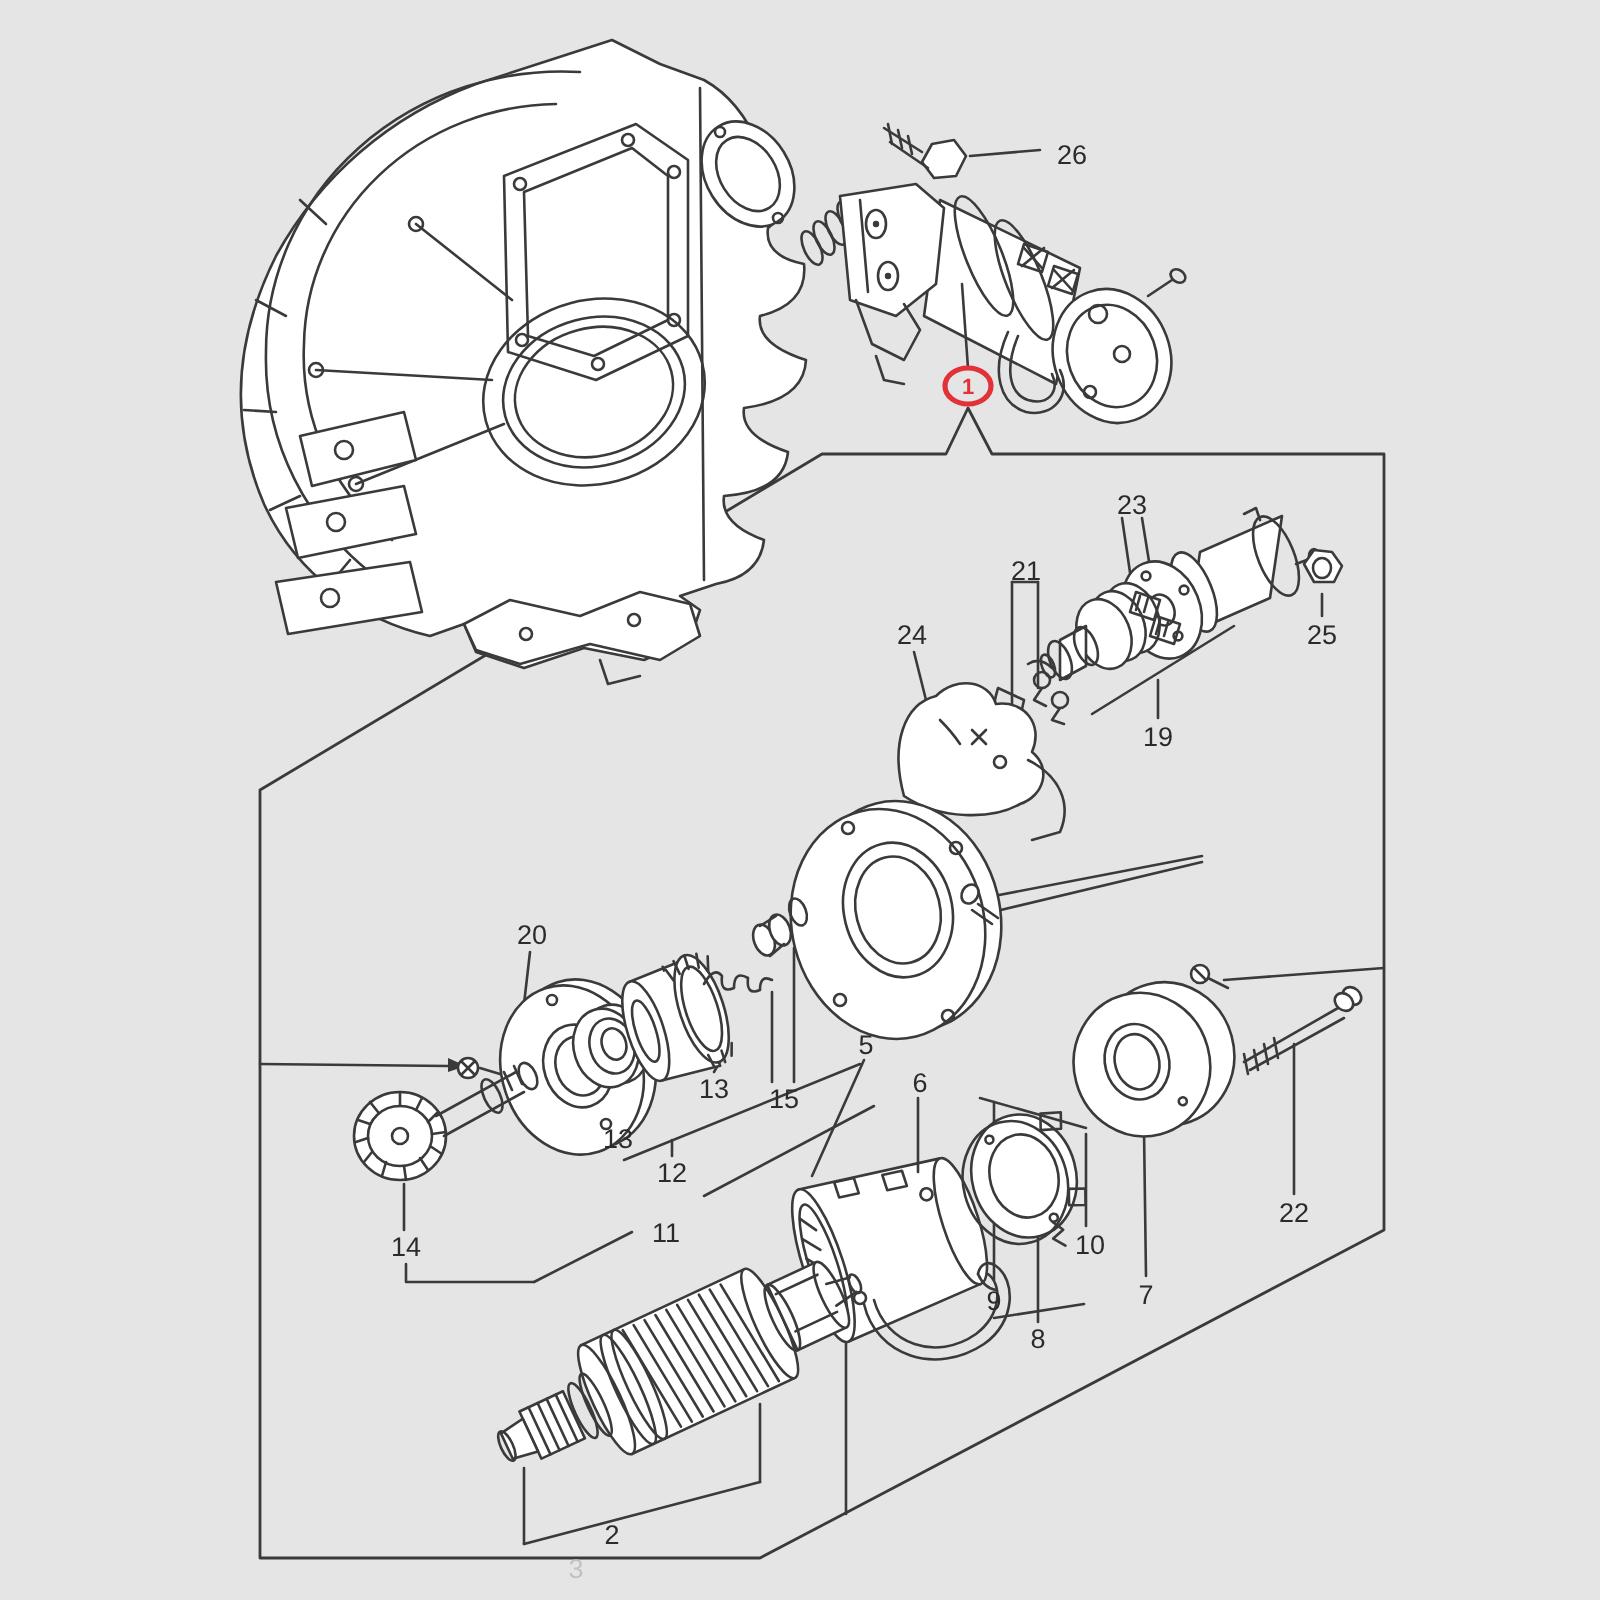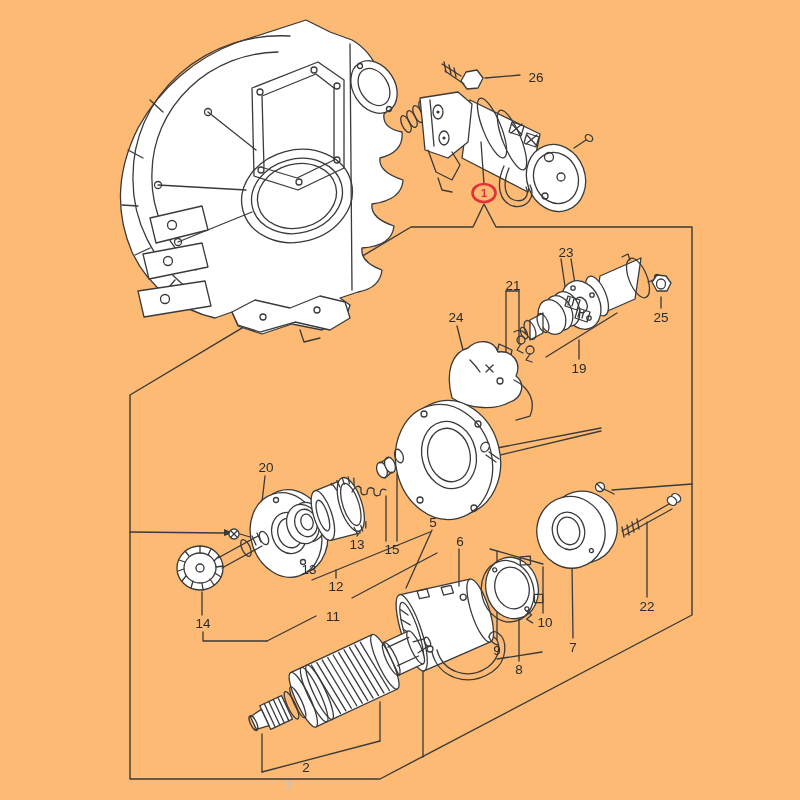--- a/index.html
+++ b/index.html
@@ -1,16 +1,16 @@
 <!DOCTYPE html>
 <html><head>
 <meta charset="utf-8">
 <style>
   html,body{margin:0;padding:0;background:#fff;}
-  .stage{position:relative;width:800px;height:800px;background:#fdba74;overflow:hidden;
+  .stage{position:relative;width:800px;height:800px;background:#e5e5e5;overflow:hidden;
          font-family:"Liberation Sans", sans-serif;}
   svg{display:block;}
   .lbl{font-family:"Liberation Sans", sans-serif;font-size:13.5px;text-anchor:middle;stroke:none;}
   .lbl-small{font-size:11px;font-weight:bold;}
 </style>
 </head>
 <body>
 
 <div class="stage">
 <svg width="800" height="800" viewBox="0 0 800 800" xmlns="http://www.w3.org/2000/svg">

